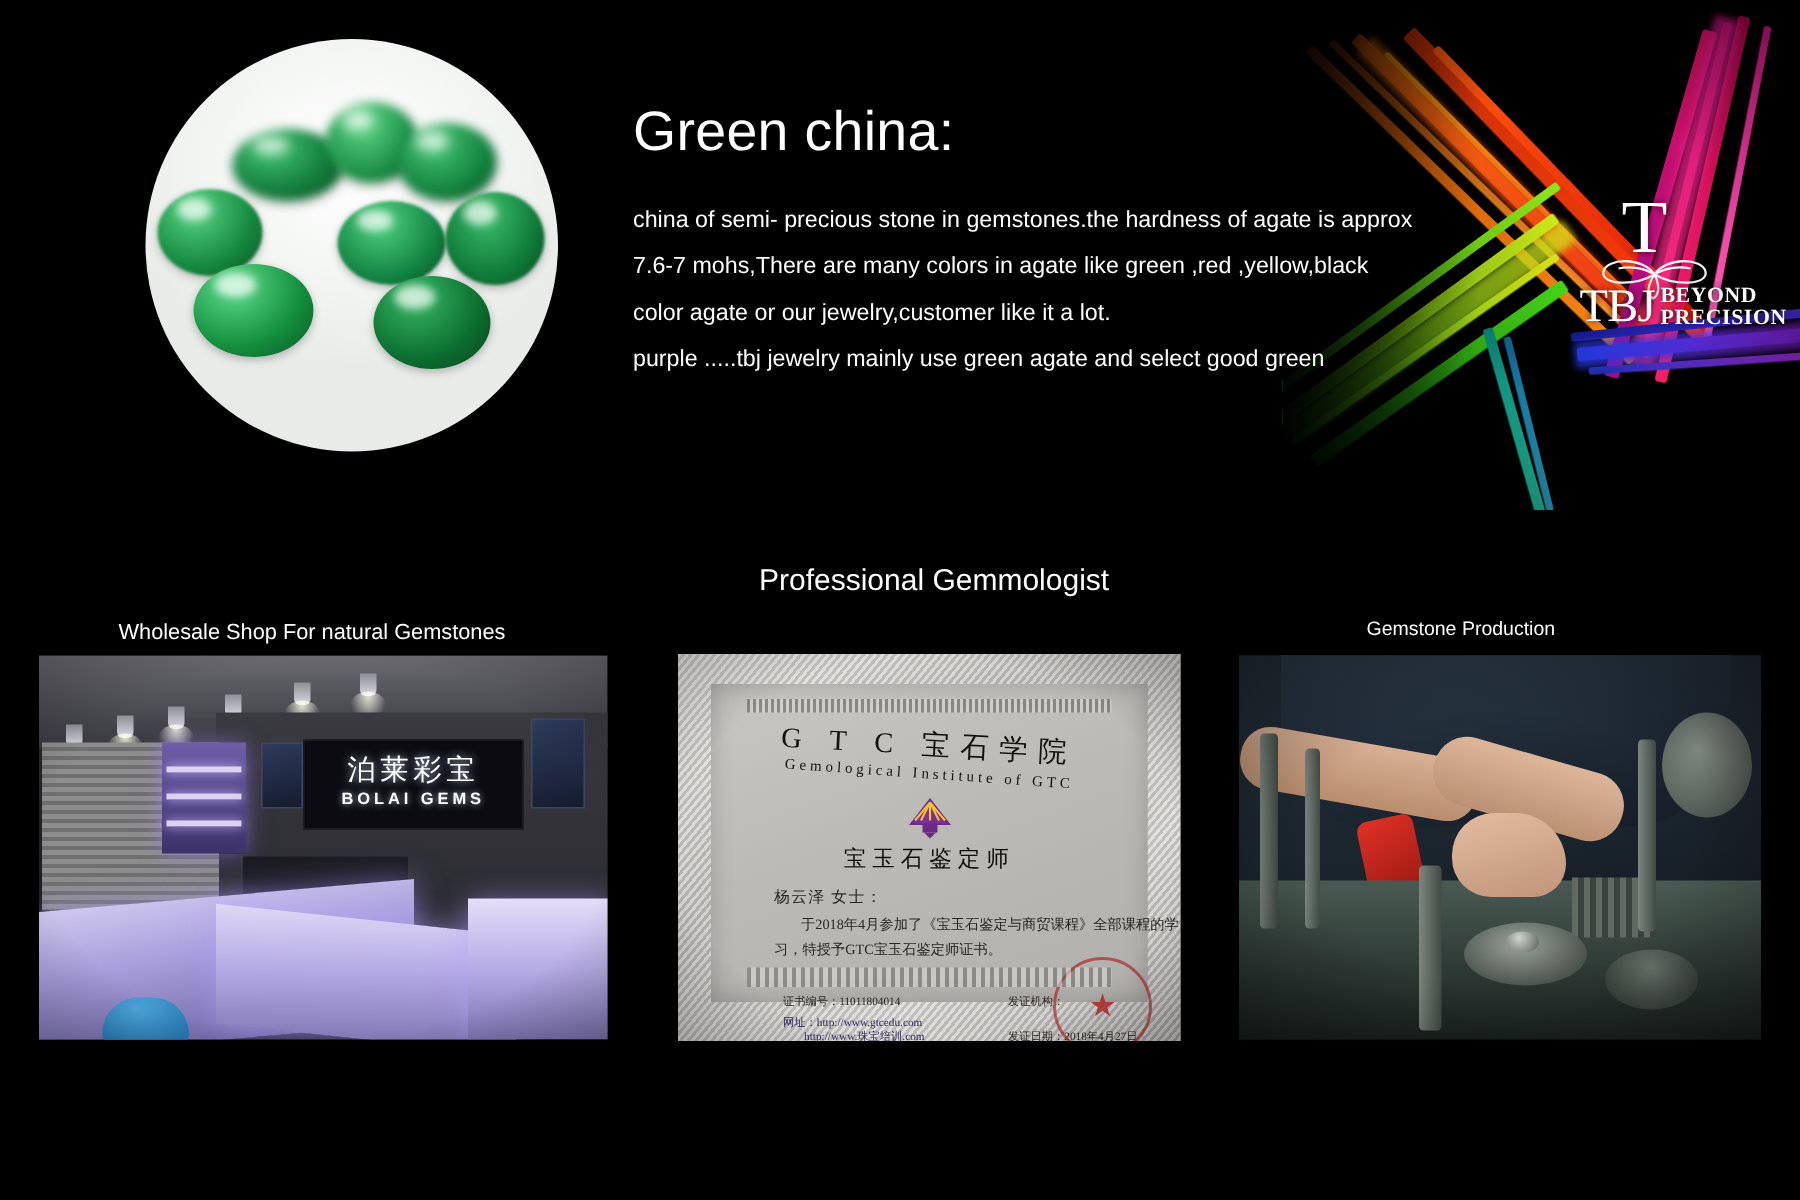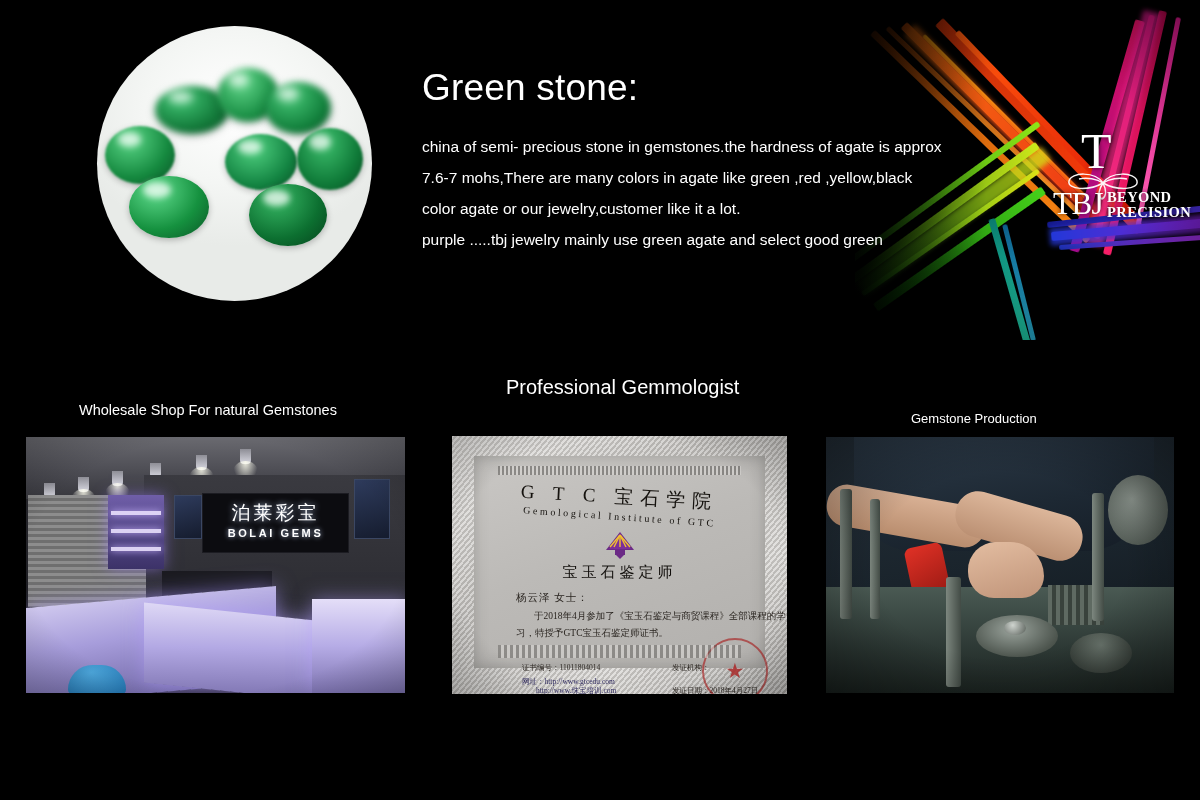--- a/index.html
+++ b/index.html
@@ -141,21 +141,21 @@
     text-shadow: 0 0 5px rgba(0,0,0,0.8);
   }
 
   
   .cap {
     position: absolute;
     color: #ffffff;
     font-size: 14.5px;
     white-space: nowrap;
   }
-  #cap-shop   { left: 79px;  top: 402px; }
+  #cap-shop   { left: 79px;  top: 414px; }
   #cap-cert   { left: 506px; top: 376px; font-size: 20px; }
   #cap-prod   { left: 911px; top: 411px; font-size: 13px; }
 
   .photo {
     position: absolute;
     overflow: hidden;
   }
 
   
   #photo-shop { left: 26px; top: 437px; width: 379px; height: 256px;
@@ -443,21 +443,21 @@
       <div class="gem gem-blur" style="left:120px; top:42px;  width:62px; height:54px; background:radial-gradient(ellipse at 40% 25%, #63d98c, #1a8f45 62%, #0d5229 100%);"></div>
       <div class="gem gem-blur" style="left:168px; top:56px;  width:66px; height:52px; background:radial-gradient(ellipse at 38% 26%, #46c877, #12803c 62%, #094a22 100%);"></div>
       <div class="gem gem-soft" style="left:8px;   top:100px; width:70px; height:58px; background:radial-gradient(ellipse at 36% 24%, #59d686, #15893f 60%, #0a5126 100%);"></div>
       <div class="gem gem-soft" style="left:128px; top:108px; width:72px; height:56px; background:radial-gradient(ellipse at 40% 26%, #4fd180, #138442 62%, #084c24 100%);"></div>
       <div class="gem gem-soft" style="left:200px; top:102px; width:66px; height:62px; background:radial-gradient(ellipse at 42% 24%, #3dbf6d, #0f7a38 62%, #074a21 100%);"></div>
       <div class="gem" style="left:32px;  top:150px; width:80px; height:62px; background:radial-gradient(ellipse at 34% 24%, #5fdc8d, #15913f 58%, #0a5526 100%);"></div>
       <div class="gem" style="left:152px; top:158px; width:78px; height:62px; background:radial-gradient(ellipse at 36% 24%, #37b865, #0c6f30 60%, #06421d 100%);"></div>
     </div>
 
     <div id="copy">
-      <h1 id="headline">Green stone:</h1>
+      <h1 id="headline">Green china:</h1>
       <div id="body-copy">
         <p>china of semi- precious stone in gemstones.the hardness of agate is approx</p>
         <p>7.6-7 mohs,There are many colors in agate like green ,red ,yellow,black</p>
         <p>color agate or our jewelry,customer like it a lot.</p>
         <p>purple .....tbj jewelry mainly use green agate and select good green</p>
       </div>
     </div>
   </div>
 
   <div id="logo">

